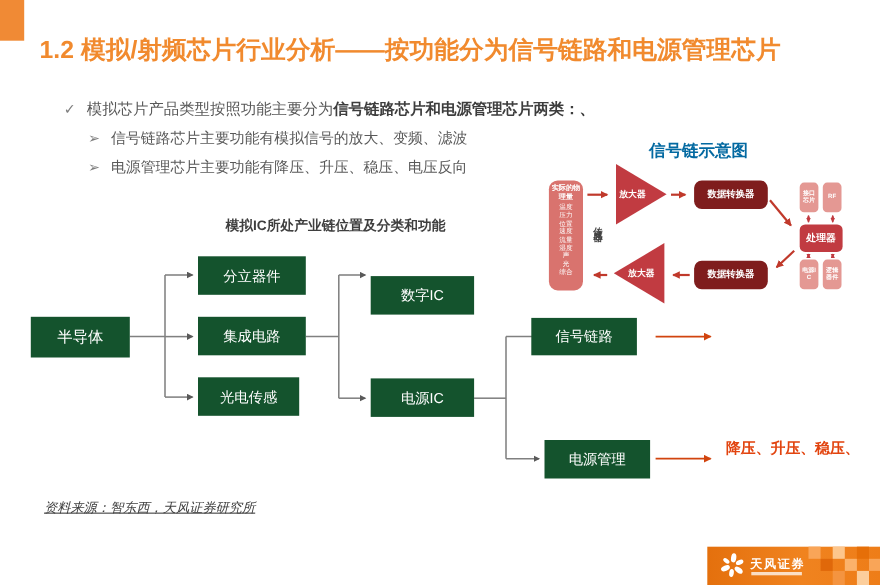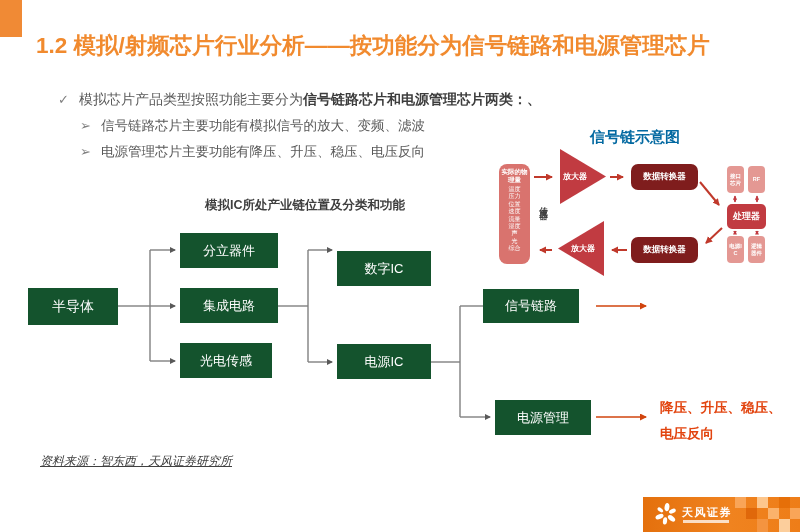--- a/index.html
+++ b/index.html
@@ -197,21 +197,20 @@
 <div class="abs obox n-l2c">光电传感</div>
 <div class="abs obox n-l3a">数字IC</div>
 <div class="abs obox n-l3b">电源IC</div>
 <div class="abs obox n-l4a">信号链路</div>
 <div class="abs obox n-l4b">电源管理</div>
 
 <div class="abs annotation anno1">
 </div>
 <div class="abs annotation anno2">
   <div>降压、升压、稳压、</div>
-  <div>电压反向</div>
 </div>
 
 <div class="abs sc-title">信号链示意图</div>
 
 <div class="abs sc-physical">
   <div class="ph-title">实际的物理量</div>
   <div class="ph-items">
       <div>温度</div>
       <div>压力</div>
       <div>位置</div>

